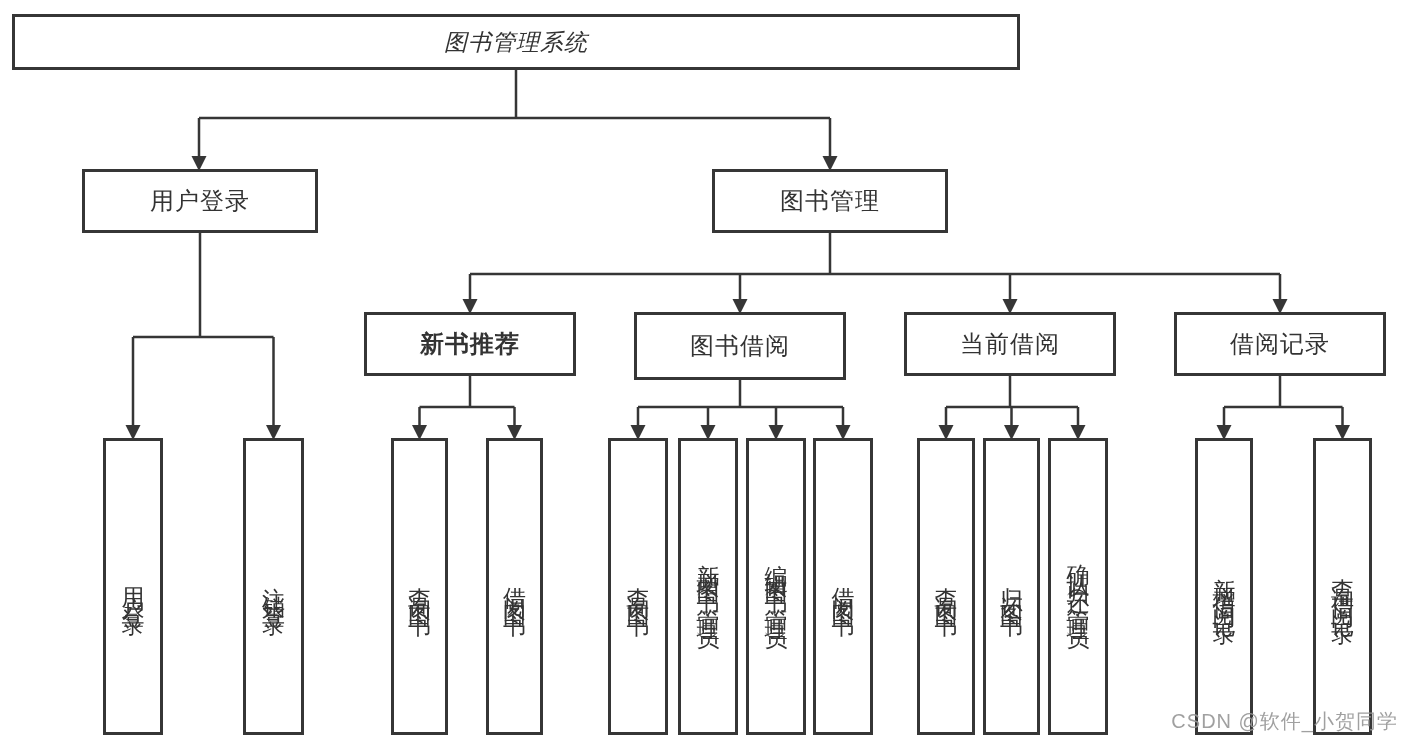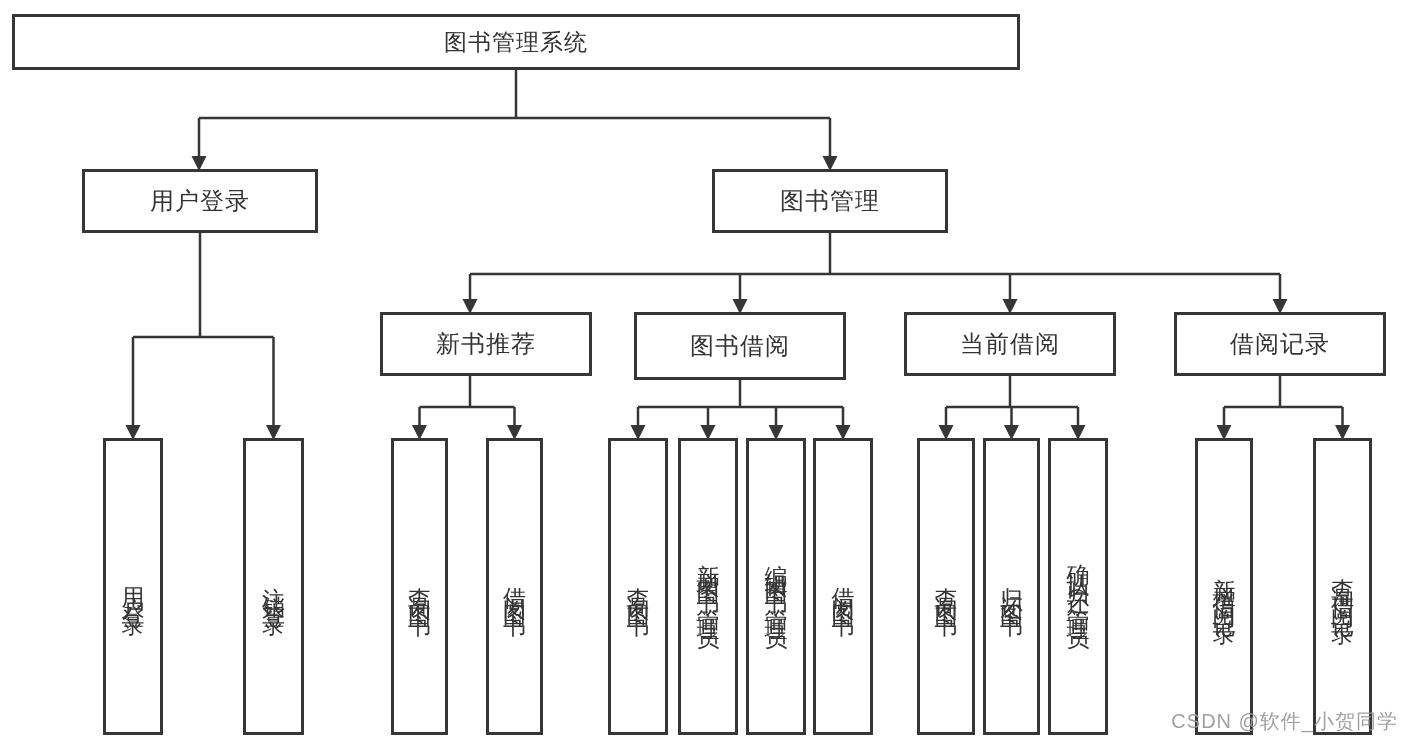--- a/index.html
+++ b/index.html
@@ -27,21 +27,21 @@
     align-items: center;
     justify-content: center;
     z-index: 1;
   }
   .node .label {
     font-size: 24px;
     letter-spacing: 1px;
     color: #333333;
     white-space: nowrap;
   }
-  .node.root .label { font-size: 23px; }
+  .node.root .label { font-size: 23px; font-style: italic; }
   .node.leaf .label {
     writing-mode: vertical-rl;
     text-orientation: mixed;
     font-size: 23px;
     letter-spacing: 9px;
     line-height: 1;
     white-space: nowrap;
   }
   .watermark {
     position: absolute;
@@ -97,21 +97,21 @@
     <span class="label">图书管理系统</span>
   </div>
 
   <div class="node" style="left:82px; top:169px; width:236px; height:64px;">
     <span class="label">用户登录</span>
   </div>
   <div class="node" style="left:712px; top:169px; width:236px; height:64px;">
     <span class="label">图书管理</span>
   </div>
 
-  <div class="node" style="left:380px; top:312px; width:212px; height:64px;">
+  <div class="node" style="left:364px; top:312px; width:212px; height:64px;font-weight:bold;">
     <span class="label">新书推荐</span>
   </div>
   <div class="node" style="left:634px; top:312px; width:212px; height:68px;">
     <span class="label">图书借阅</span>
   </div>
   <div class="node" style="left:904px; top:312px; width:212px; height:64px;">
     <span class="label">当前借阅</span>
   </div>
   <div class="node" style="left:1174px; top:312px; width:212px; height:64px;">
     <span class="label">借阅记录</span>

